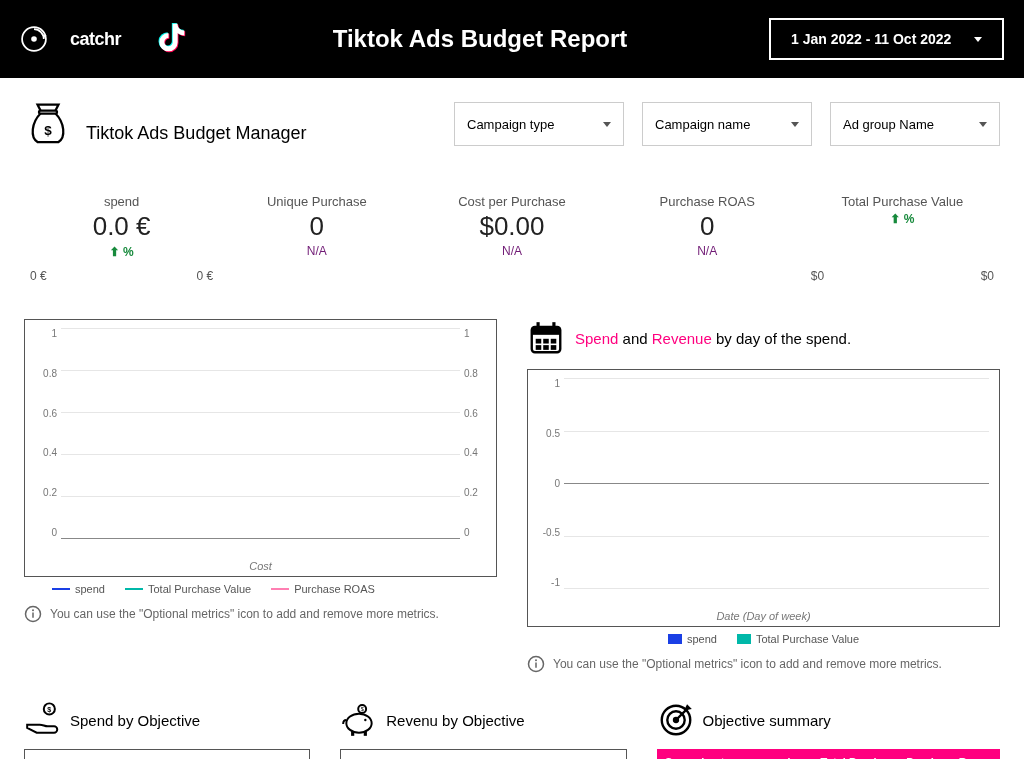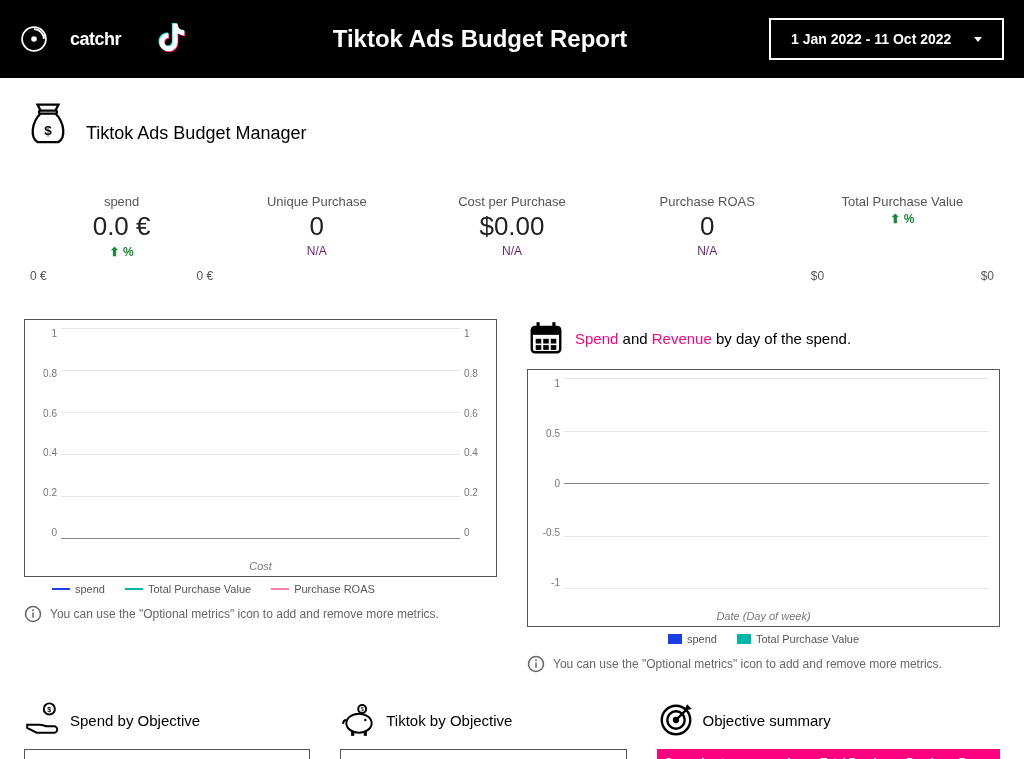--- a/index.html
+++ b/index.html
@@ -88,20 +88,34 @@
   <div class="manager-row">
     <span class="icon">
       <svg viewBox="0 0 64 64">
         <path d="M22 14l-4-8h28l-4 8" fill="none" stroke="#000" stroke-width="3"></path>
         <rect x="20" y="14" width="24" height="4" rx="2" fill="none" stroke="#000" stroke-width="3"></rect>
         <path d="M22 18 C10 30 8 50 18 56 H46 C56 50 54 30 42 18" fill="none" stroke="#000" stroke-width="3"></path>
         <text x="32" y="46" font-size="18" text-anchor="middle" font-weight="bold">$</text>
       </svg>
     </span>
     <div class="title">Tiktok Ads Budget Manager</div>
+    <div class="filters">
+      <div class="dropdown">
+        <span>Campaign type</span>
+          <span class="caret"></span>
+      </div>
+      <div class="dropdown">
+        <span>Campaign name</span>
+          <span class="caret"></span>
+      </div>
+      <div class="dropdown">
+        <span>Ad group Name</span>
+          <span class="caret"></span>
+      </div>
+    </div>
   </div>
 
   <div class="kpis">
     <div class="kpi">
       <div class="label">spend</div>
       <div class="value">0.0 €</div>
       <div class="trend">⬆ %</div>
     </div>
     <div class="kpi">
       <div class="label">Unique Purchase</div>
@@ -272,21 +286,21 @@
       <div class="bottom-heading">
         <svg viewBox="0 0 48 48">
           <ellipse cx="24" cy="28" rx="16" ry="12" fill="none" stroke="#000" stroke-width="2.5"></ellipse>
           <circle cx="32" cy="24" r="1.5" fill="#000"></circle>
           <rect x="14" y="38" width="4" height="6" fill="#000"></rect>
             <rect x="30" y="38" width="4" height="6" fill="#000"></rect>
           <circle cx="28" cy="10" r="5" fill="none" stroke="#000" stroke-width="2.5"></circle>
             <text x="28" y="13" font-size="7" text-anchor="middle">$</text>
           <path d="M8 24c-3 0-4 3-4 5" fill="none" stroke="#000" stroke-width="2.5"></path>
         </svg>
-        <span><span class="hl">Tiktok</span><span> by Objective</span></span>
+        <span><span class="hl">Revenu</span><span> by Objective</span></span>
       </div>
       <div class="bottom-box"></div>
     </div>
     <div>
       <div class="bottom-heading">
         <svg viewBox="0 0 48 48">
           <circle cx="24" cy="24" r="18" fill="none" stroke="#000" stroke-width="3"></circle>
           <circle cx="24" cy="24" r="11" fill="none" stroke="#000" stroke-width="3"></circle>
           <circle cx="24" cy="24" r="4" fill="#000"></circle>
           <path d="M24 24 L40 8" stroke="#000" stroke-width="3"></path>

